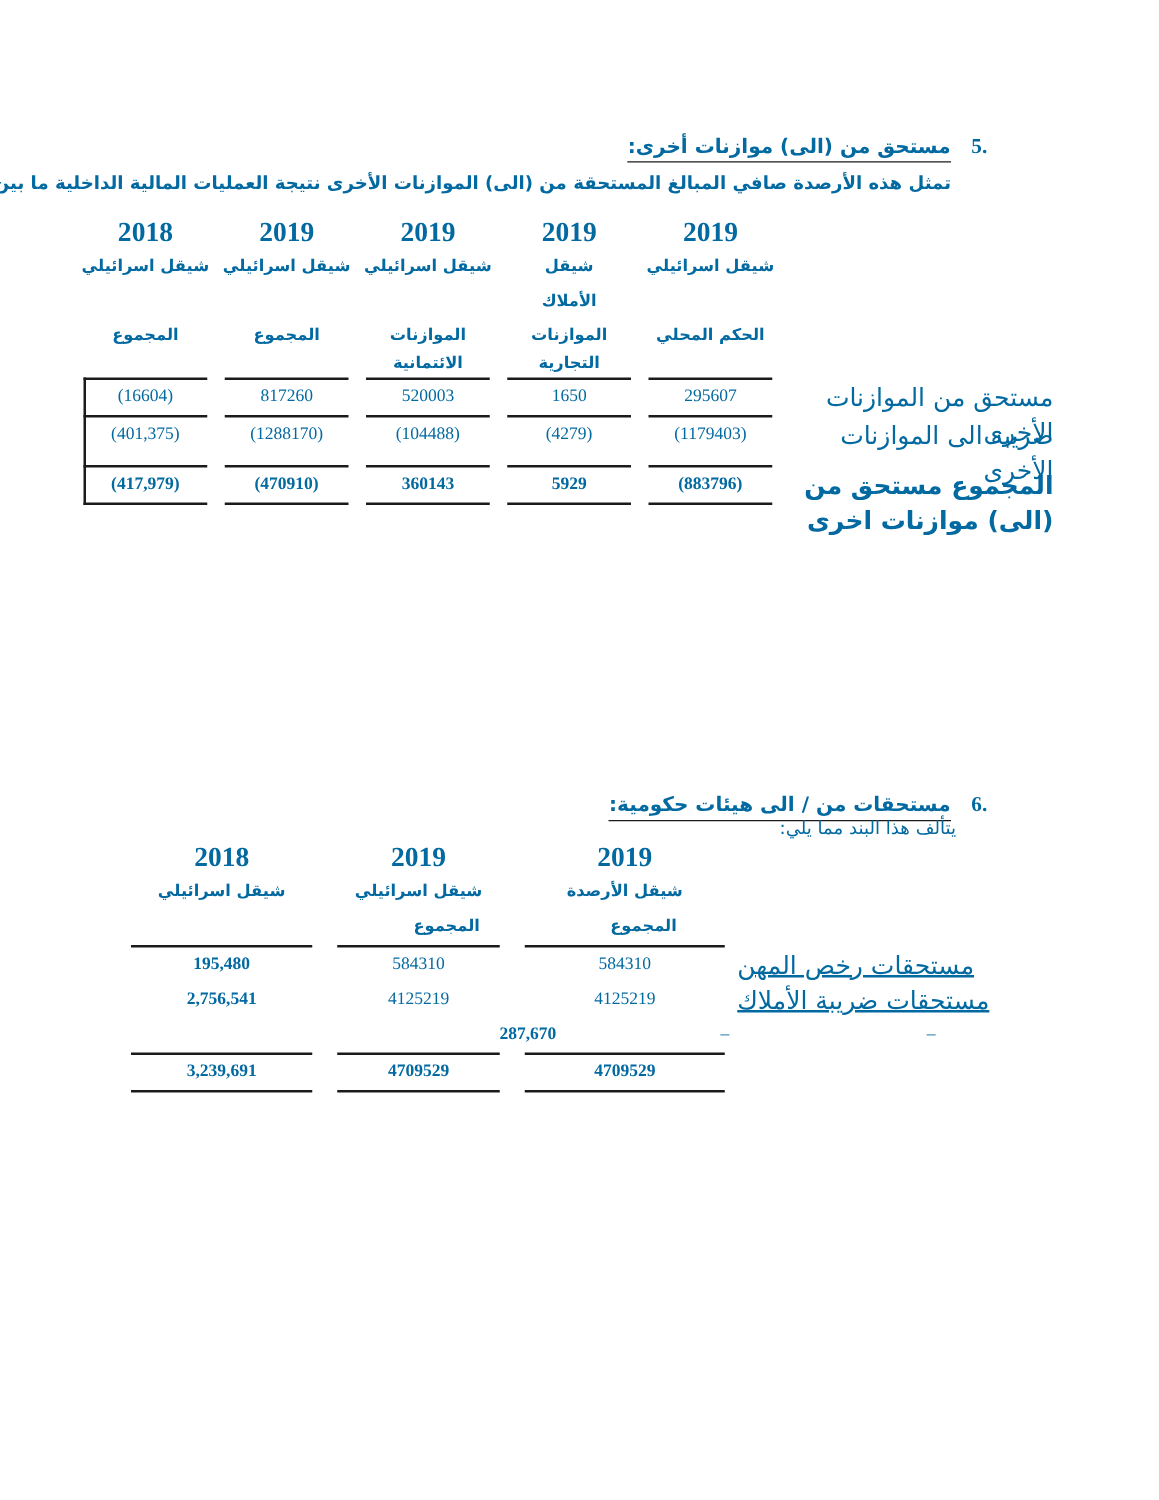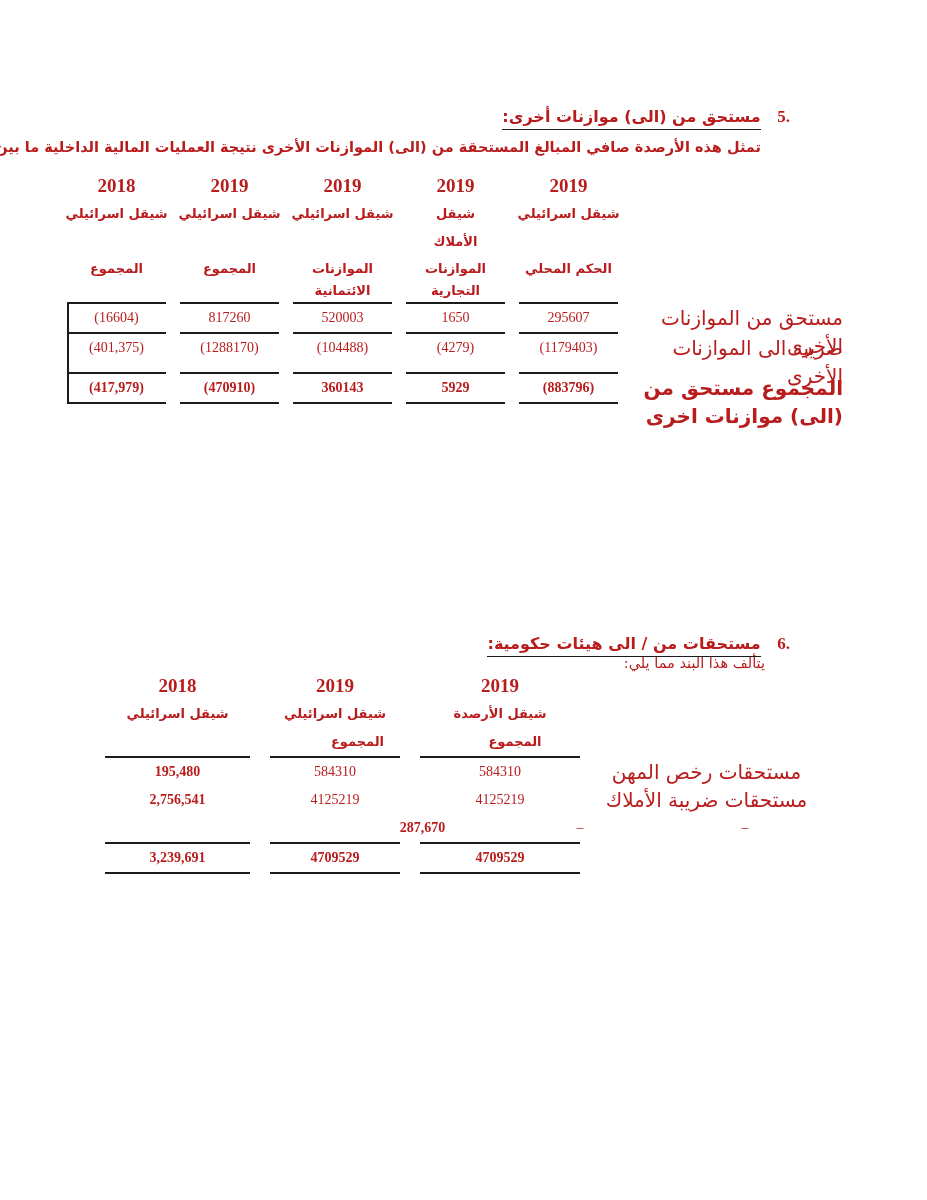--- a/index.html
+++ b/index.html
@@ -1,21 +1,21 @@
 <!DOCTYPE html>
 <html lang="ar" dir="rtl"><head>
 <meta charset="utf-8">
 <style>
   html, body { margin: 0; padding: 0; background: #ffffff; }
   .page {
     position: relative;
     width: 927px;
     height: 1200px;
     background: #ffffff;
-    color: #b91c1c;
+    color: #0369a1;
     direction: rtl;
     font-family: "DejaVu Sans", sans-serif;
     overflow: hidden;
     border-radius: 32px;
   }
   .heading { position: absolute; font-size: 16px; font-weight: bold; white-space: nowrap; }
   .hnum {
     font-family: "Liberation Serif", serif;
     font-size: 17px;
     font-weight: bold;
@@ -31,32 +31,32 @@
   .row { display: flex; }
   .cell { box-sizing: border-box; }
 
   
   #t1 { top: 172px; left: 60px; width: 795px; }
   .t1-lc { width: 230px; text-align: right; padding-left: 0; padding-right: 12px; }
   .t1-dc { width: 113px; text-align: center; }
 
   
   #t2 { top: 672px; left: 95px; width: 740px; }
-  .t2-lc { width: 245px; text-align: center; padding-right: 12px; }
+  .t2-lc { width: 245px; text-align: left; padding-right: 12px; text-decoration: underline; }
   .t2-c  { text-align: center; }
   .t2-w3 { width: 180px; }
   .t2-w2 { width: 150px; }
   .t2-w1 { width: 165px; }
 
   .h28 { height: 28px; line-height: 28px; }
   .h27 { height: 27px; line-height: 27px; }
   .h19 { height: 19px; line-height: 15px; }
   .sp10 { height: 10px; }
 
-  .hy  { font-family: "Liberation Serif", serif; font-weight: bold; font-size: 19px; }
+  .hy  { font-family: "Liberation Serif", serif; font-weight: bold; font-size: 22px; }
   .ha  { font-weight: bold; font-size: 13px; text-align: center; }
   .num { font-family: "Liberation Serif", serif; font-size: 14px; direction: ltr; unicode-bidi: isolate; }
   .lbl { font-size: 20px; }
   .b   { font-weight: bold; }
 
   .rr { height: 2px; }
   .ln { height: 1.5px; background: #1b1b1b; margin: 0 7px; }
   .ln2 { height: 1.5px; background: #1b1b1b; margin: 0 10px; }
 
   .vline {

